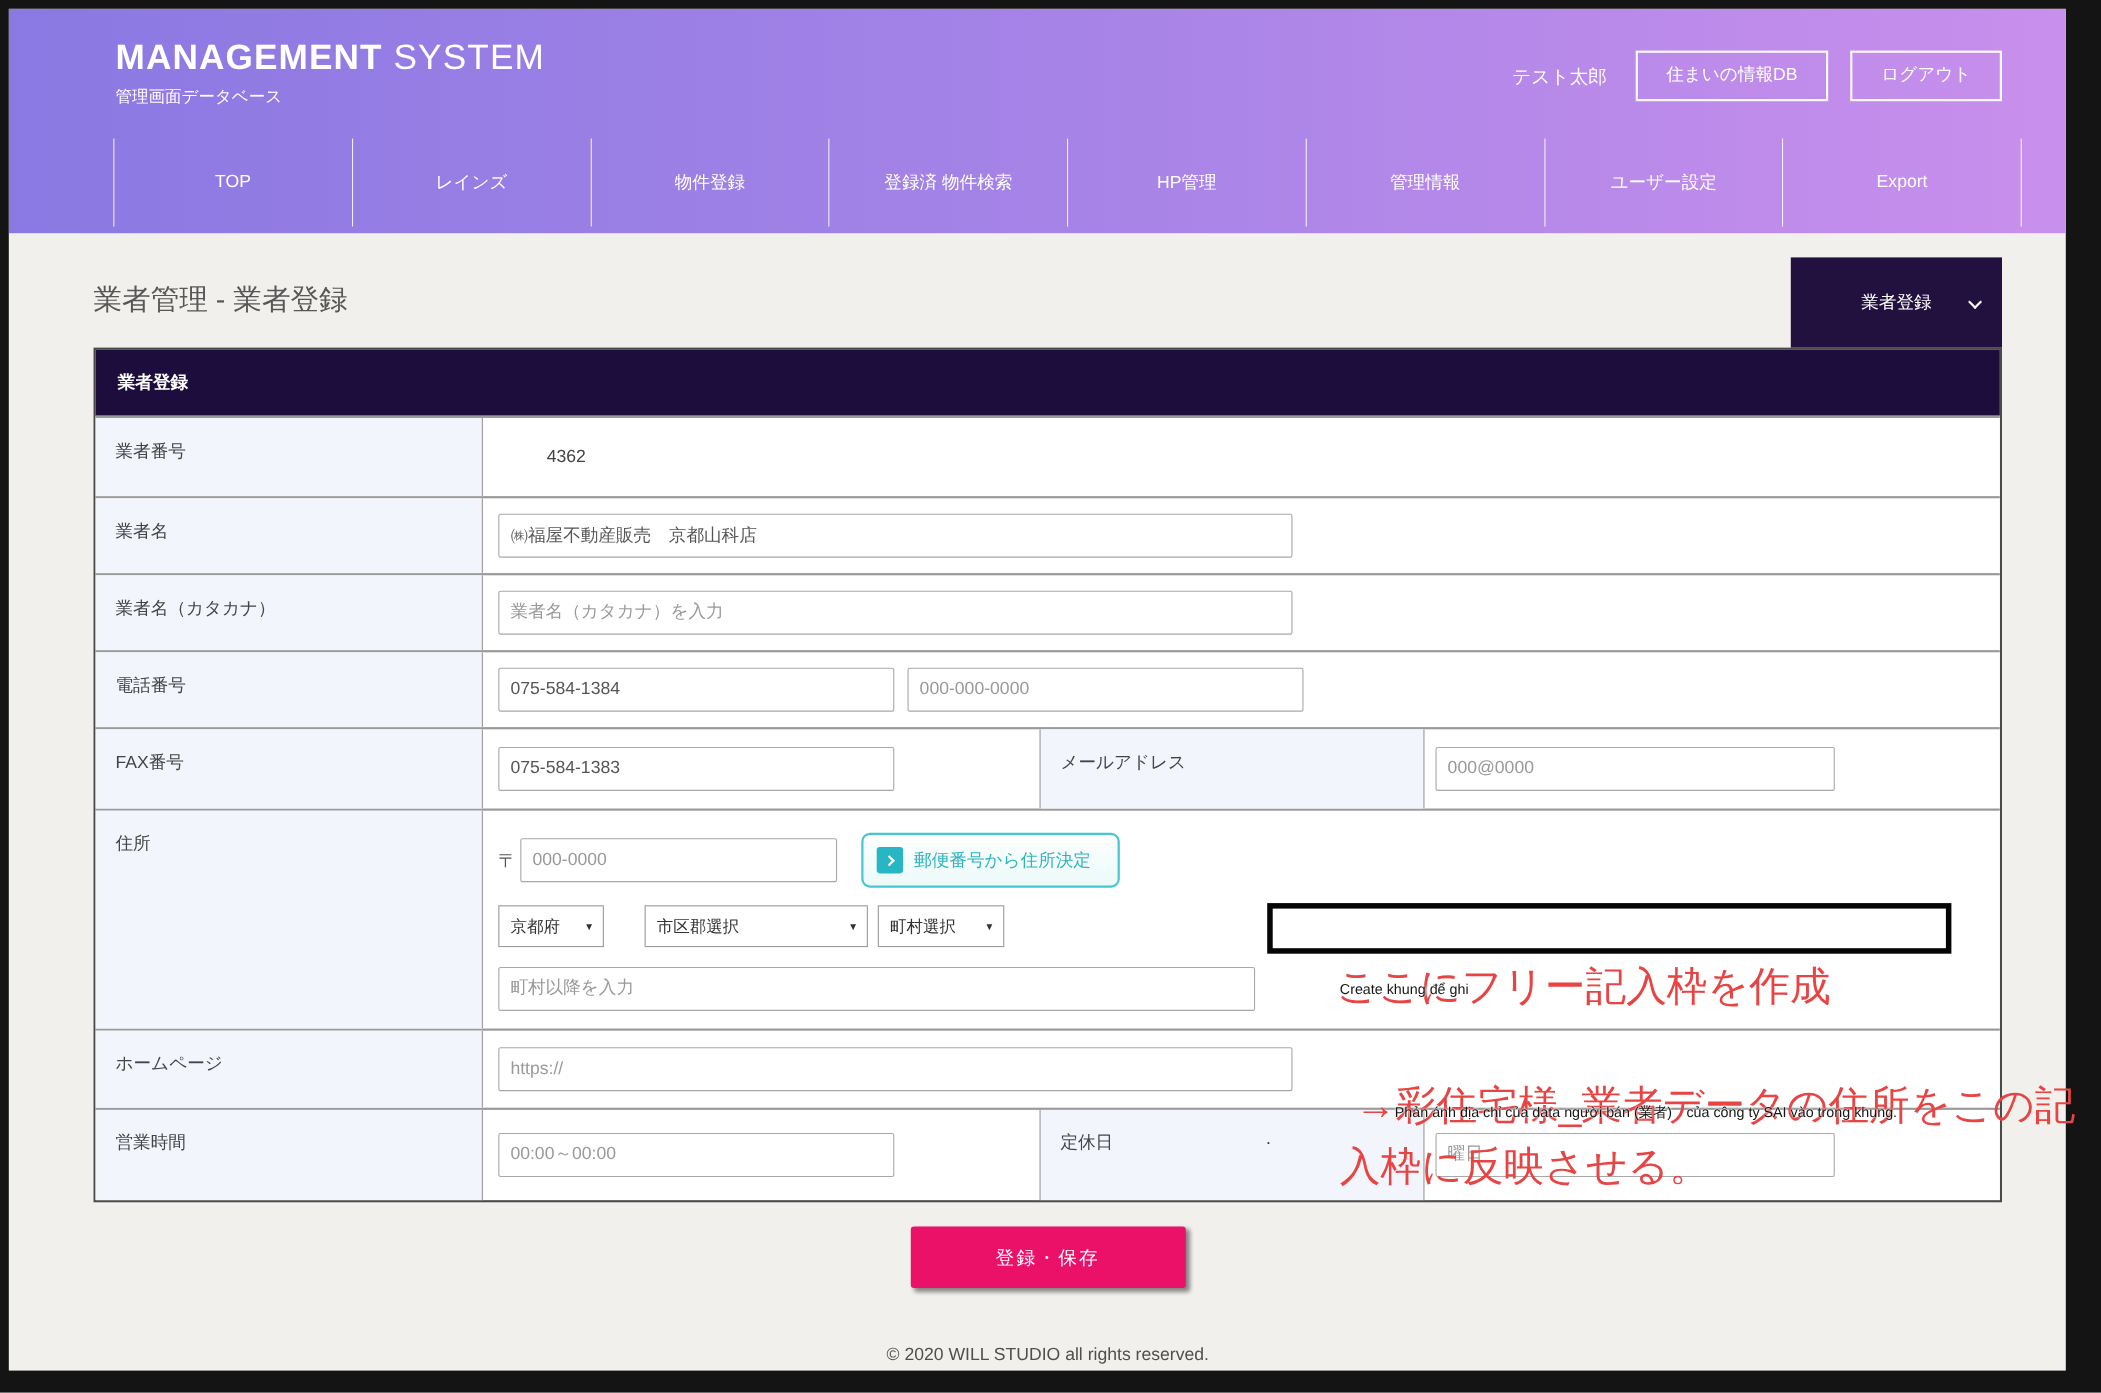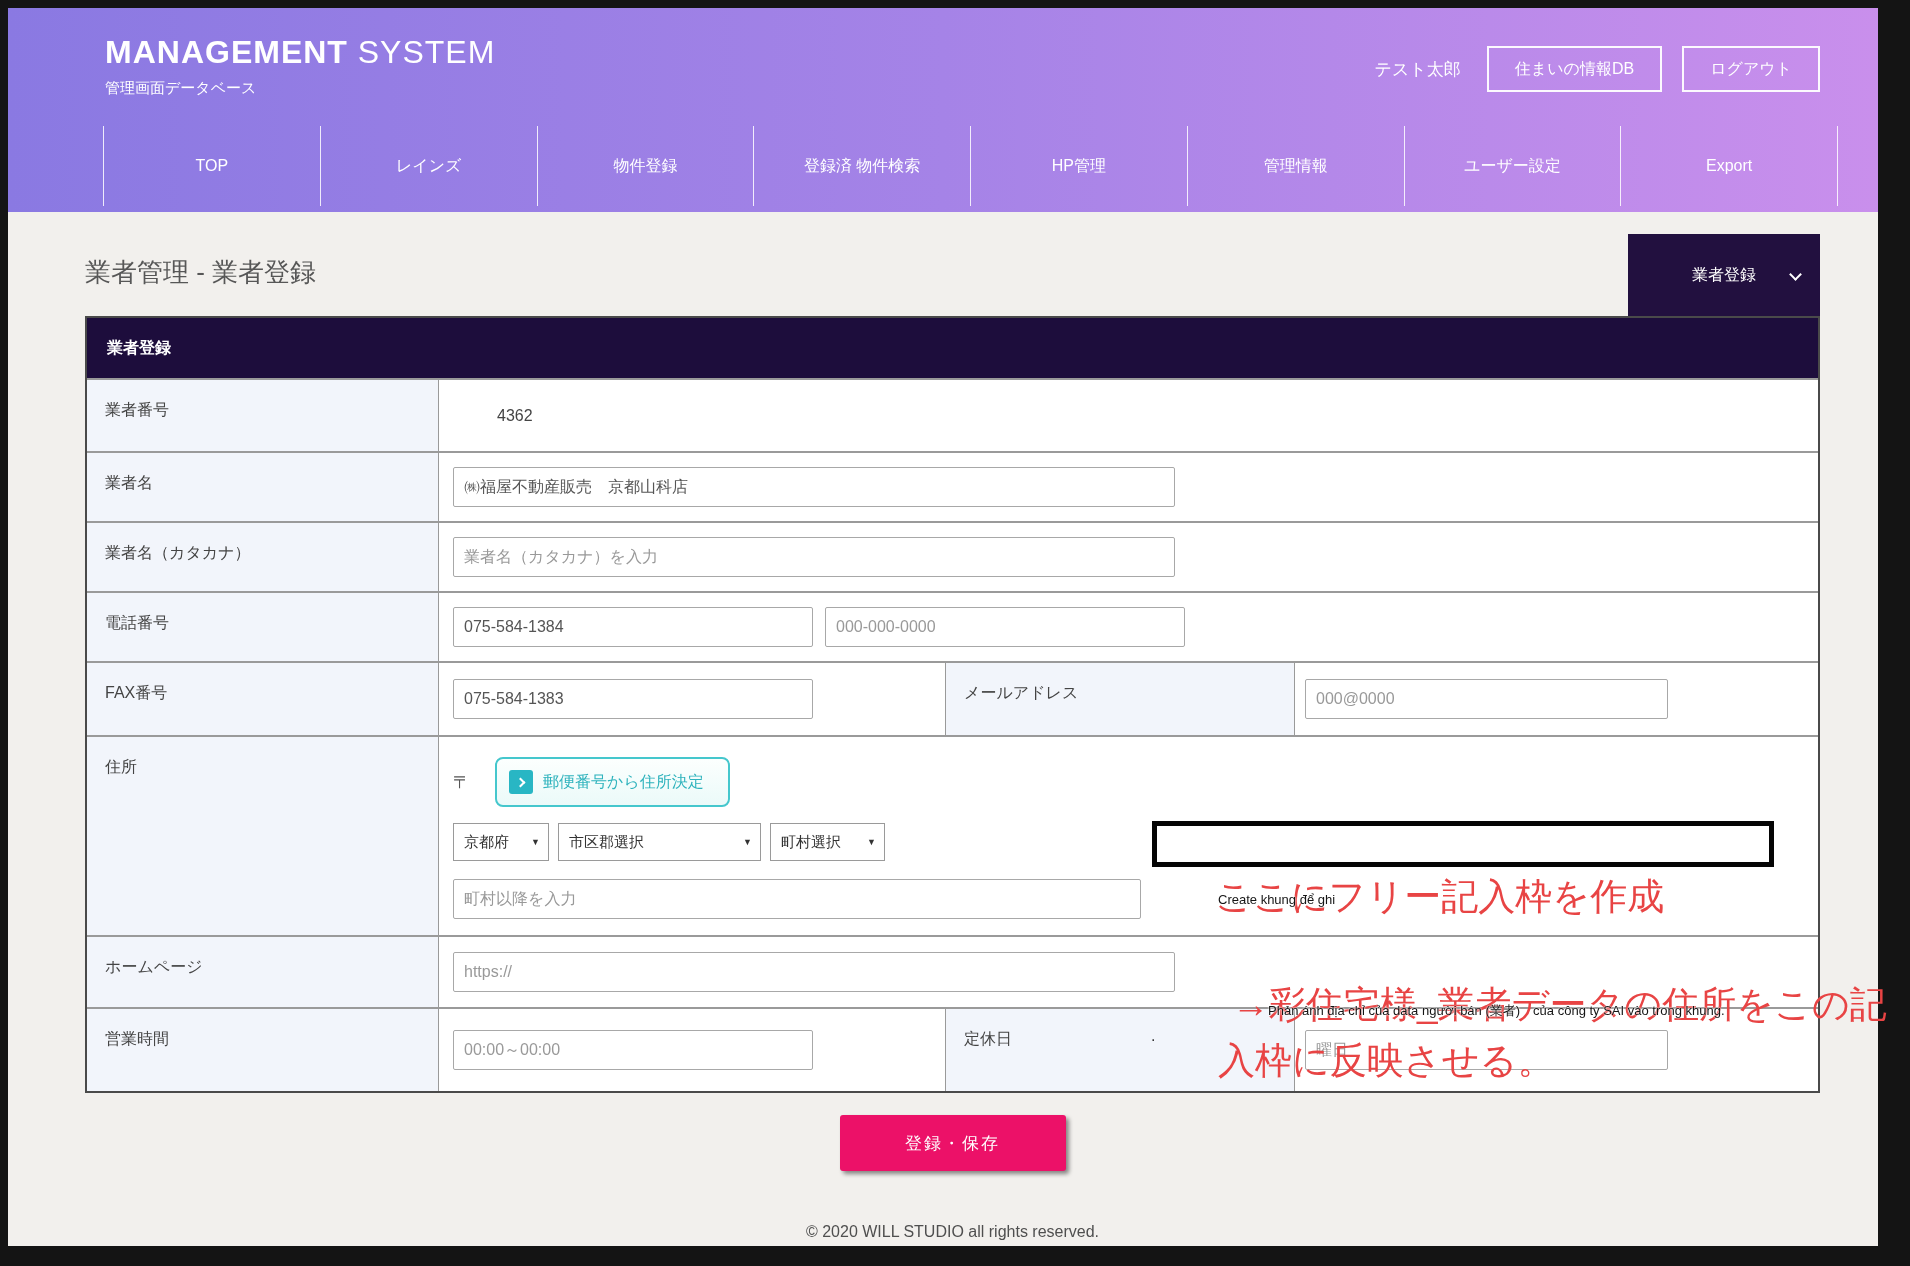--- a/index.html
+++ b/index.html
@@ -93,35 +93,35 @@
     color:#2fb3bd; font-size:16px; cursor:pointer; font-family:inherit;
   }
   .cyan-btn + .cyan-btn { margin-left:34px; }
   .cyan-ico { width:24px; height:24px; border-radius:3px; background:#28b6c4; display:flex; align-items:center; justify-content:center; flex-shrink:0; }
   .cyan-ico .chev { width:7px; height:7px; border-color:#fff; margin-left:-2px; }
   .addr-sub2 { display:flex; align-items:center; margin-top:16px; gap:9px; }
   .select-box {
     height:38px; border:1px solid #9a9a9a; background:#fff; display:flex; align-items:center;
     justify-content:space-between; font-size:15px; color:#333; padding:0 8px 0 10px; cursor:pointer;
   }
-  .sel-pref { width:96px; } .sel-city { width:203px; } .sel-town { width:115px;text-align:center; }
+  .sel-pref { width:96px; } .sel-city { width:203px;margin-left:28px; } .sel-town { width:115px;text-align:center; }
   .sel-arrow { font-size:9px; color:#333; margin-left:8px; }
   .addr-sub3 { margin-top:18px; }
   .black-rect {
     position:absolute; left:713px; top:84px; width:622px; height:46px;
     border:5px solid #050505; background:#fff;
   }
 
   
   .stray-dot { position:absolute; left:205px; top:18px; font-size:16px; color:#333; }
 
   
   .save-wrap { display:flex; justify-content:center; margin-top:22px; }
   .save-btn {
-    width:226px; height:56px; background:#ec1168; color:#fff; border:none; border-radius:3px;
+    width:250px; height:56px; background:#ec1168; color:#fff; border:none; border-radius:3px;
     font-size:17px; letter-spacing:2px; box-shadow:3px 3px 4px rgba(0,0,0,.45); cursor:pointer;
     font-family:inherit;
   }
   .footer { text-align:center; margin-top:52px; font-size:16px; color:#4f4f4f; }
 
   
   .ann { position:absolute; white-space:nowrap; line-height:1; z-index:20; }
   .ann.red { color:#e84444; font-size:37px; }
   .ann.small-black { color:#151515; font-size:13px; text-shadow:0 0 2px #fff, 0 0 2px #fff; z-index:21; }
   #ann-red1 { left:1215px; top:878px; }
@@ -213,20 +213,21 @@
         <div class="val2">
             <input class="w-small" type="text" placeholder="000@0000" style="">
           </div>
       </div>
 
       <div class="row r-addr">
         <div class="lbl">住所</div>
         <div class="addr-val">
           <div class="addr-sub1">
             <span class="postal-mark">〒</span>
+            <input class="w-zip" type="text" placeholder="000-0000" style="">
             <button class="cyan-btn">
               <span class="cyan-ico">
                   <span class="chev right"></span>
                 </span>
               <span>郵便番号から住所決定</span>
             </button>
           </div>
           <div class="addr-sub2">
             <div class="select-box sel-pref">
               <span>京都府</span>

